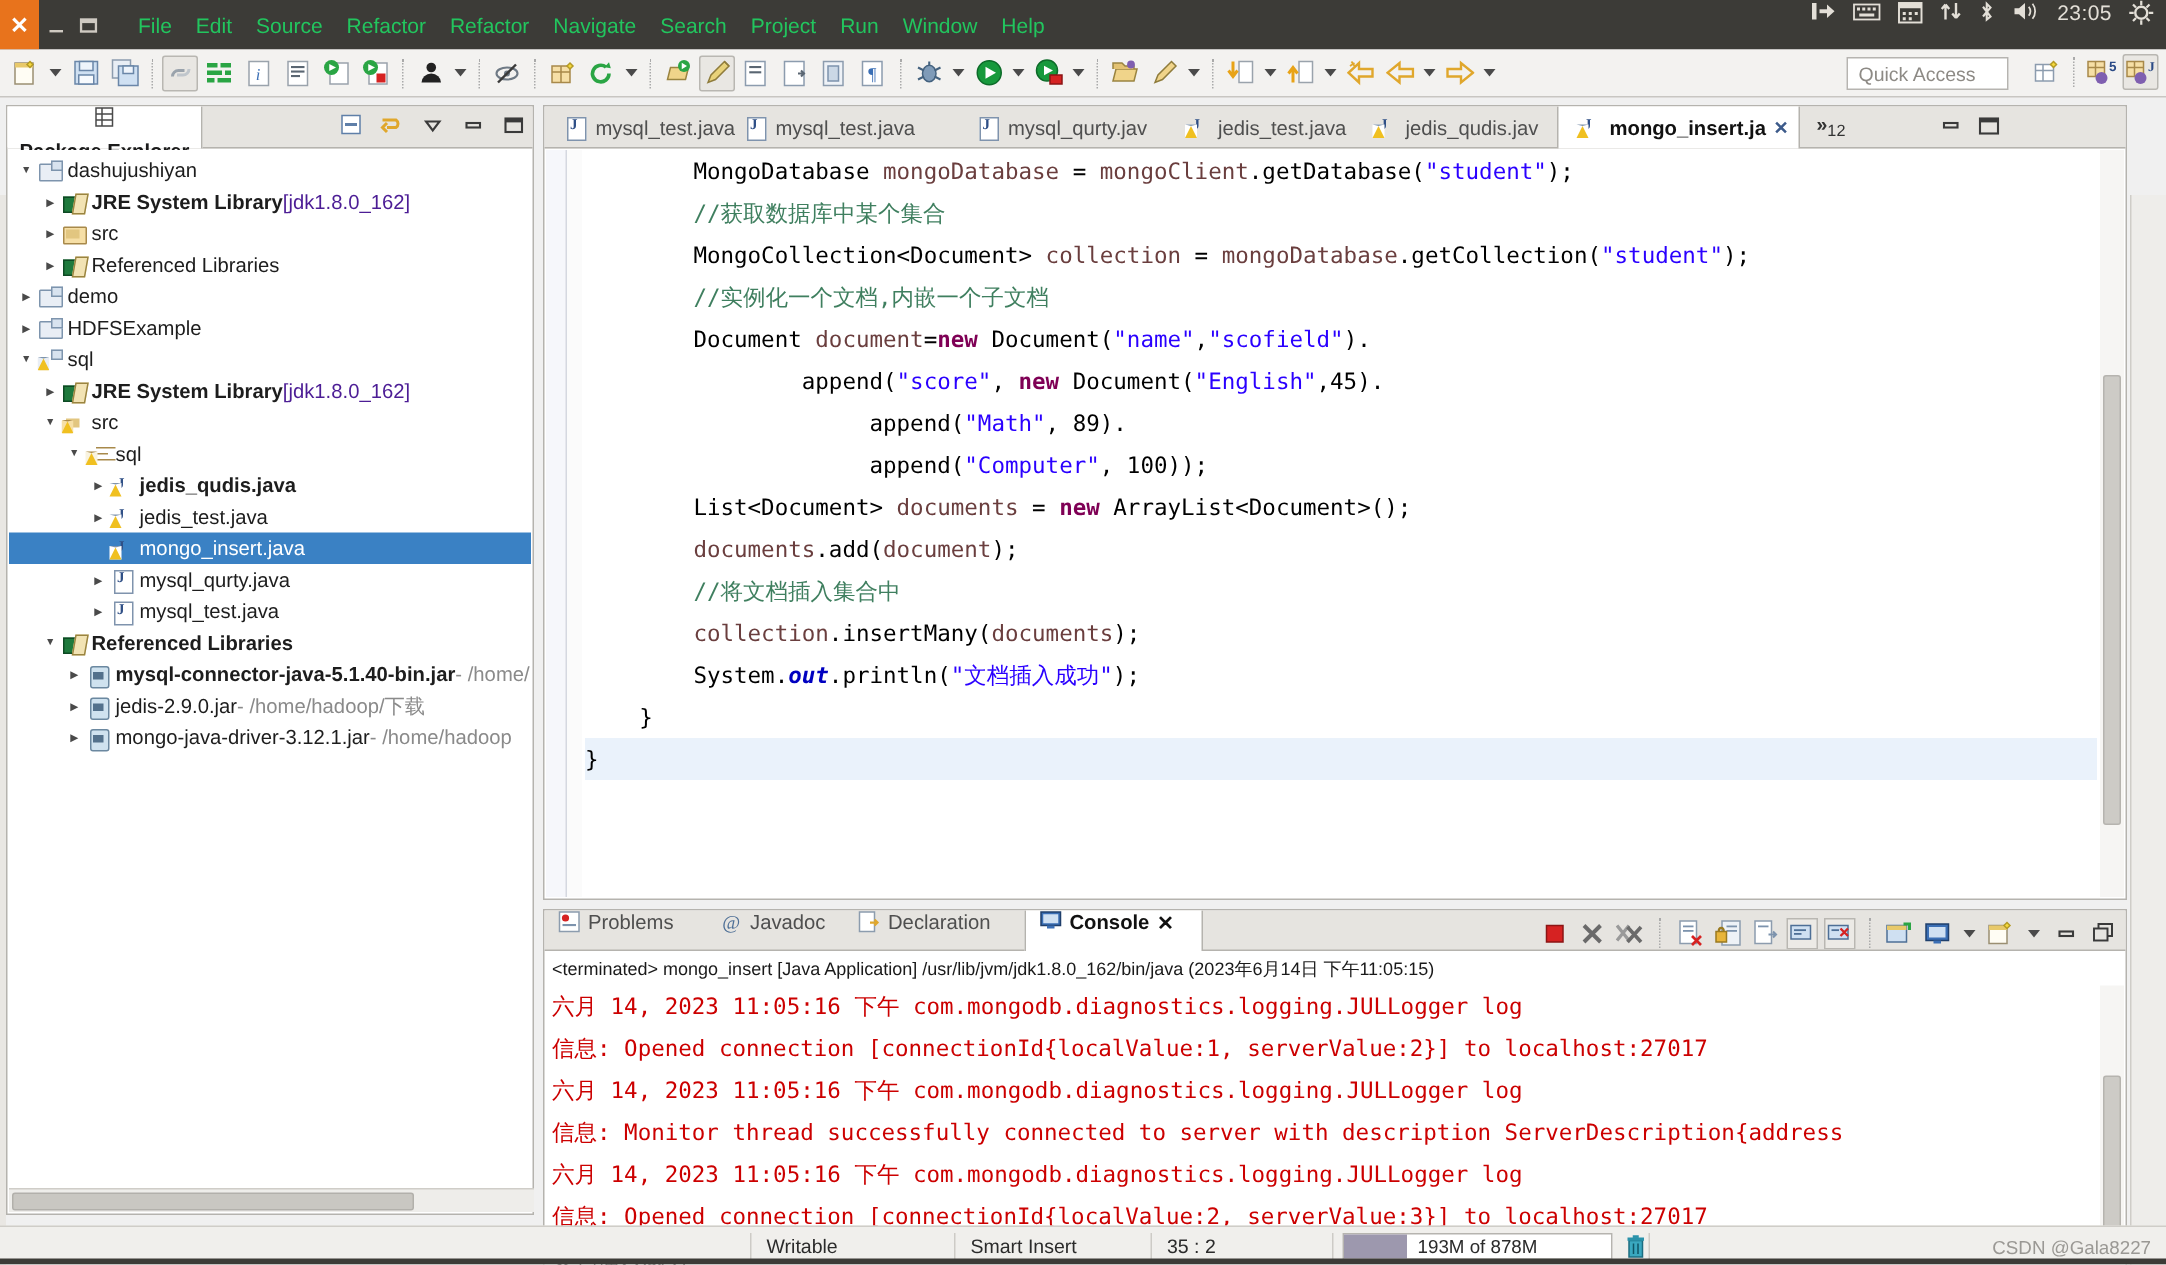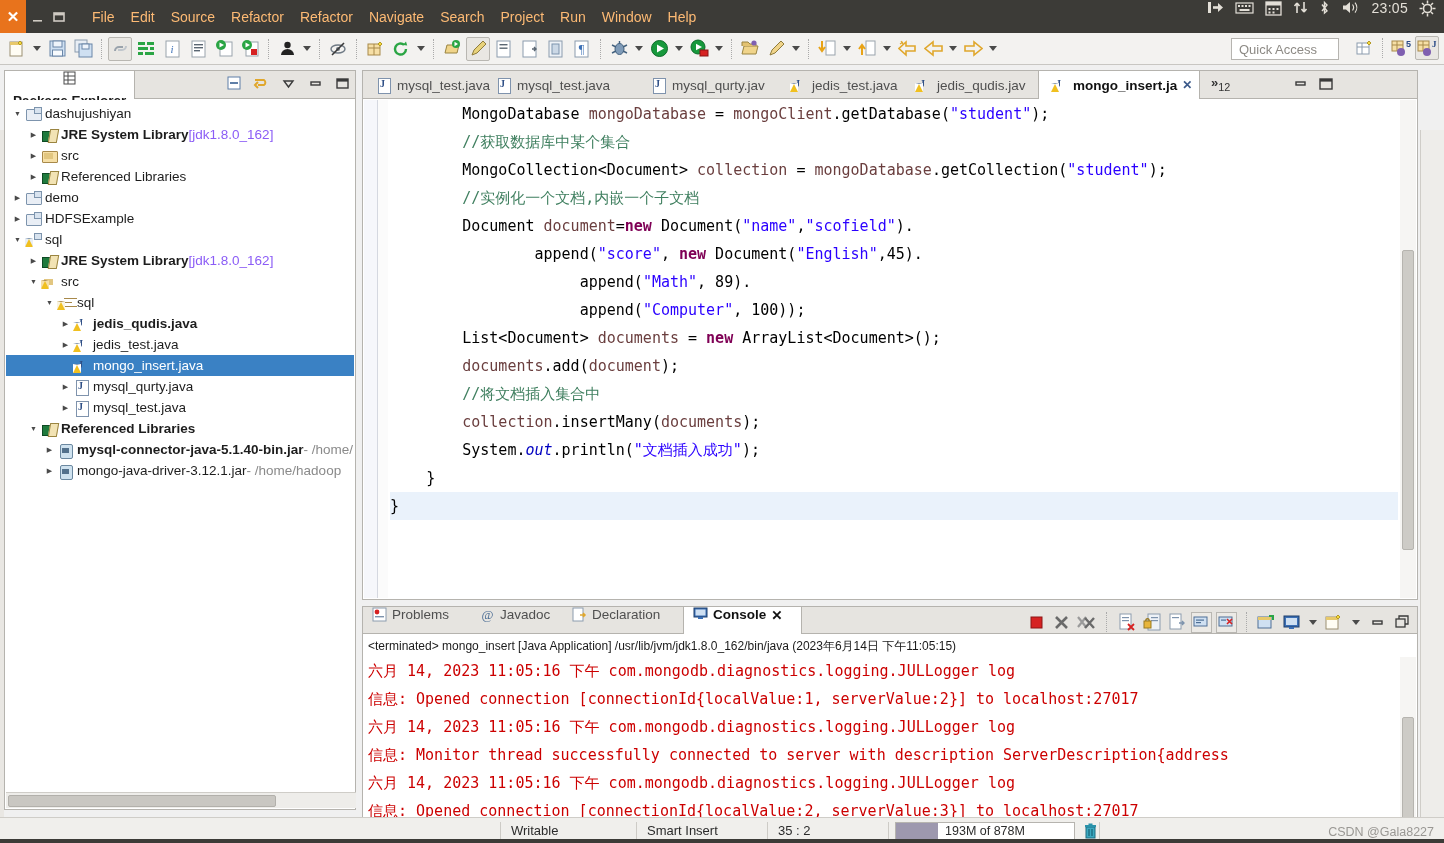--- a/index.html
+++ b/index.html
@@ -23,21 +23,21 @@
     display: flex; align-items: center; justify-content: center;
     font-size: 15px; font-weight: bold;
   }
   .win-btn {
     width: 22px; height: 33px; display: flex; align-items: flex-end;
     justify-content: center; padding-bottom: 9px; color: #cfcac2; font-size: 13px;
   }
   .win-btn.sq { align-items: center; padding-bottom: 0; }
   .menubar { display: flex; align-items: center; margin-left: 14px; }
   .menubar .mi {
-    padding: 3px 8px; font-size: 14px; color: #fdba74; white-space: nowrap;
+    padding: 3px 8px; font-size: 14px; color: #22c55e; white-space: nowrap;
   }
   .tray { position: absolute; right: 8px; top: 0; height: 18px;
     display: flex; align-items: flex-start; gap: 11px; }
   .tray .ti { color: #e3dfd7; font-size: 14px; display: flex; align-items: center; }
   .tray .clock { color: #e3dfd7; font-size: 14px; letter-spacing: .3px; }
 
   
   .toolbar {
     position: absolute; left: 0; top: 33px; width: 1444px; height: 32px;
     background: #f3f2f0; border-bottom: 1px solid #c8c6c2;
@@ -84,21 +84,21 @@
     color: #1d1d1d; white-space: nowrap; }
   .row.sel { background: #3a81c4; color: #fff; }
   .arrow { width: 11px; display: flex; justify-content: center; font-size: 8px;
     color: #4a4a4a; }
   .arrow.open:after { content: "▼"; font-size: 7px; }
   .arrow.closed:after { content: "▶"; font-size: 7px; }
   .arrow.none:after { content: ""; }
   .row .lbl { margin-left: 3px; }
   .row .bold { font-weight: bold; }
   .row .muted { color: #8a8a8a; font-weight: normal; }
-  .row .jrebr { color: #8b5cf6; font-weight: normal; }
+  .row .jrebr { color: #4c1d95; font-weight: normal; }
   .ic16 { width: 17px; height: 16px; position: relative; display: inline-block;
     flex: 0 0 auto; margin-left: 2px; }
   
   .icon-project:before { content:""; position:absolute; left:1px; top:3px; width:14px; height:10px;
     background:#e9eef5; border:1px solid #7d94ad; border-radius:1px; }
   .icon-project:after { content:""; position:absolute; left:9px; top:1px; width:6px; height:5px;
     background:#d8e3ef; border:1px solid #7d94ad; }
   
   .icon-lib:before { content:""; position:absolute; left:1px; top:4px; width:11px; height:9px;
     background:#1f7a3d; border:1px solid #0e4a24; }
@@ -153,21 +153,21 @@
     background: #f6f7fb; border-right: 1px solid #d5d8e0; }
   .folding { position: absolute; left: 14px; top: 0; width: 10px; height: 100%;
     background: #fbfbfb; }
   .lines { position: absolute; left: 26px; top: 0; right: 18px; top: 0; }
   .ln { height: 28px; white-space: pre; color: #000; }
   .ln.cur { background: #eaf2fb; }
   .kw { color: #7f0055; font-weight: bold; }
   .str { color: #2a00ff; }
   .cmt { color: #3f7f5f; }
   .fld { color: #6a3e3e; }
-  .sfield { color: #0000c0; font-weight: normal; font-style: italic; }
+  .sfield { color: #0000c0; font-weight: bold; font-style: italic; }
   .vscroll { position: absolute; right: 1px; top: 29px; width: 16px; bottom: 1px;
     background: #f6f5f3; }
   .vscroll .thumb { position: absolute; left: 2px; top: 150px; width: 12px; height: 300px;
     background: #cdcbc6; border: 1px solid #b6b4af; border-radius: 2px; }
   .ovr-mark { position: absolute; right: 2px; width: 9px; height: 3px; background: #3a81c4; }
 
   
   .console { position: absolute; left: 362px; top: 541px; width: 1056px; height: 270px;
     background: #fff; border: 1px solid #b5b3ae; }
   .cs-tabbar { position: relative; height: 27px; background: #e6e4e0;
@@ -691,20 +691,27 @@
             <span style="width:38px;flex:0 0 auto"></span>
             <span class="arrow closed"></span>
             <span class="ic16 icon-jar"></span>
             <span class="lbl bold">mysql-connector-java-5.1.40-bin.jar</span>
             <span class="muted"> - /home/</span>
           </div>
           <div class="row">
             <span style="width:38px;flex:0 0 auto"></span>
             <span class="arrow closed"></span>
             <span class="ic16 icon-jar"></span>
+            <span class="lbl">jedis-2.9.0.jar</span>
+            <span class="muted"> - /home/hadoop/下载</span>
+          </div>
+          <div class="row">
+            <span style="width:38px;flex:0 0 auto"></span>
+            <span class="arrow closed"></span>
+            <span class="ic16 icon-jar"></span>
             <span class="lbl">mongo-java-driver-3.12.1.jar</span>
             <span class="muted"> - /home/hadoop</span>
           </div>
         </div>
       <div class="hscroll">
         <div class="thumb"></div>
       </div>
     </div>
 
     <div class="editor">

